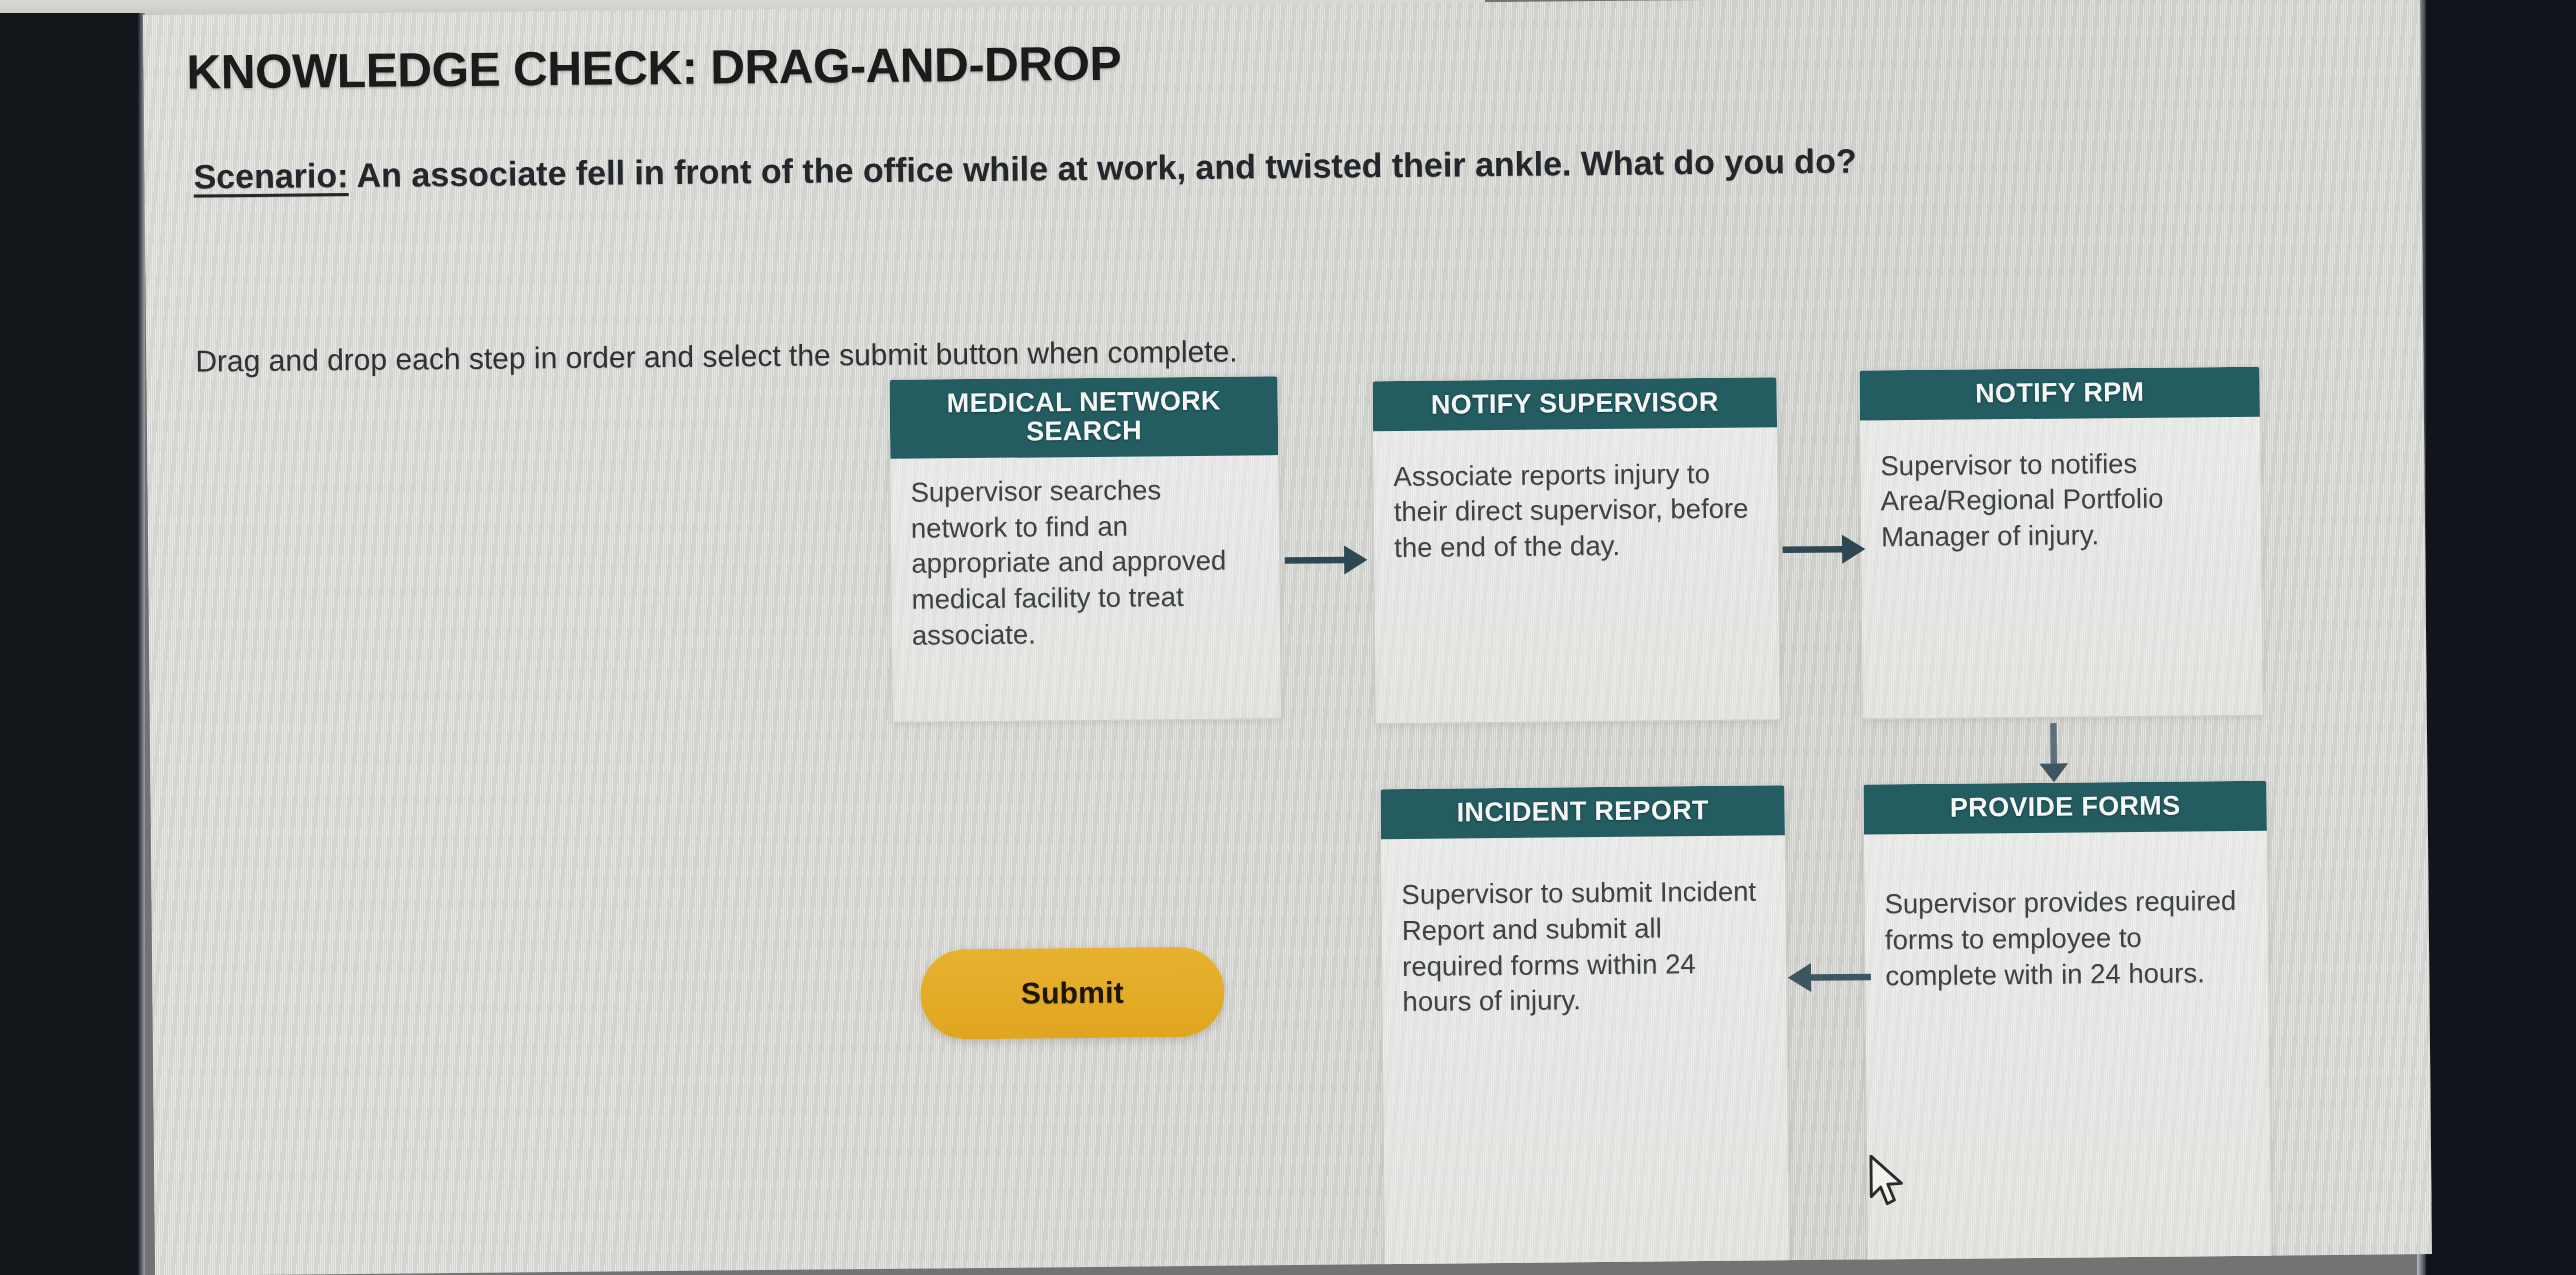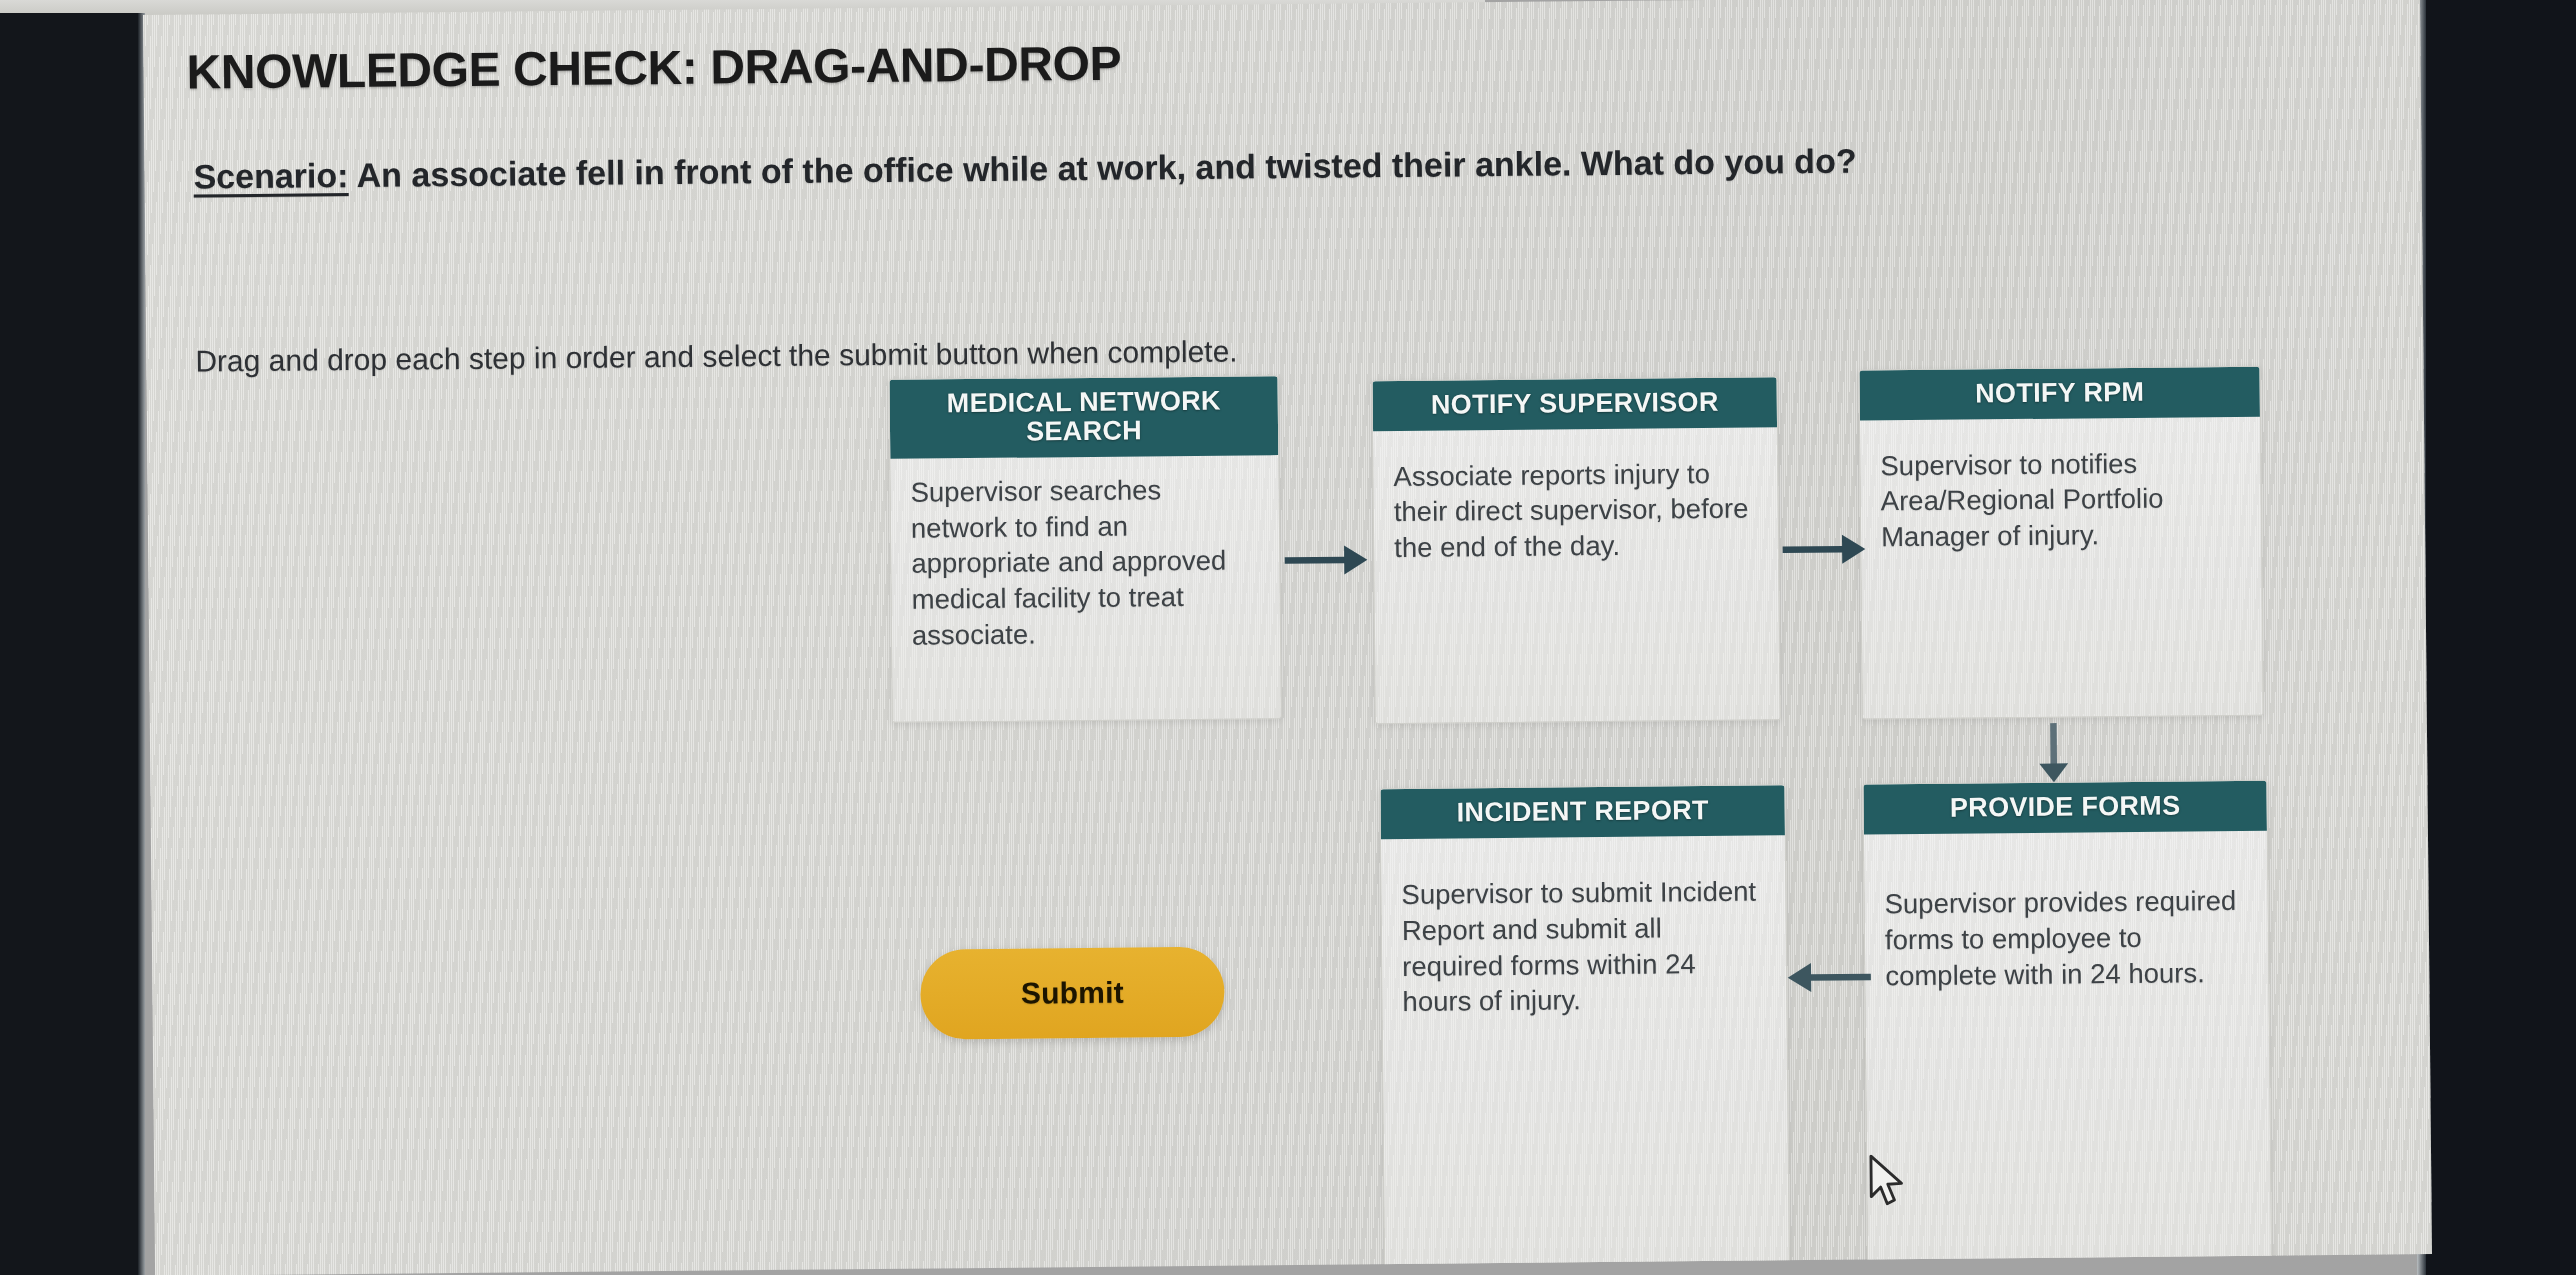--- a/index.html
+++ b/index.html
@@ -11,21 +11,21 @@
     width: 2576px;
     height: 1275px;
     overflow: hidden;
     font-family: "Liberation Sans", sans-serif;
   }
 
   
   #photo-frame {
     position: absolute;
     inset: 0;
-    background: #a3a3a3;
+    background: #737373;
   }
   #bezel-top-strip {
     position: absolute;
     left: 0; top: 0;
     width: 1485px; height: 16px;
     background: linear-gradient(#d9d9d6, #c9c9c4);
   }
   #bezel-left {
     position: absolute;
     left: 0; top: 13px;

